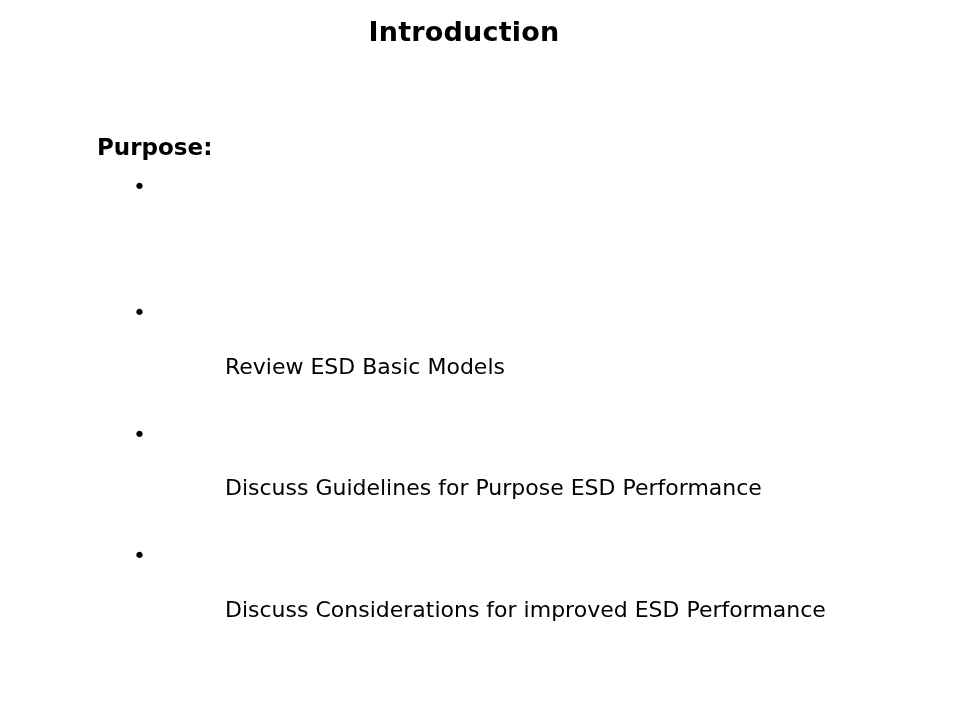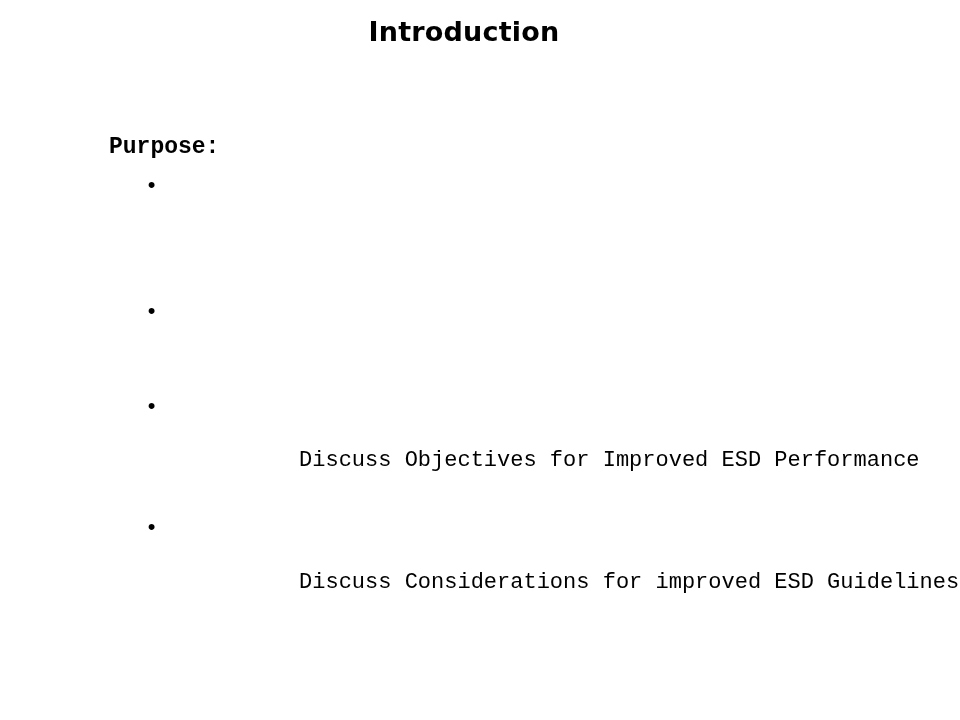--- a/index.html
+++ b/index.html
@@ -33,22 +33,21 @@
     color: #000000;
     line-height: 1.2;
   }
   .body-area {
     position: absolute;
     top: 133px;
     left: 97px;
     width: 820px;
   }
   .section {
-    margin: 0 0 0 12px;
-    font-family: Liberation Mono, monospace;
+    margin: 0 0 0 0;
   }
   .section-heading {
     font-size: 23px;
     font-weight: bold;
     color: #000000;
     line-height: 1.25;
     margin: 0;
     padding: 0;
     white-space: pre;
   }
@@ -95,28 +94,29 @@
         </li>
       </ul>
     </div>
 
     <div class="section-gap-purpose"></div>
 
     <div class="section">
       <ul class="bullet-list">
         <li class="bullet-item">
           <span class="bullet-dot">•</span>
+          <span class="bullet-text">Review ESD Basic Models</span>
         </li>
         <li class="bullet-item tight">
           <span class="bullet-dot">•</span>
-          <span class="bullet-text">Discuss Objectives for Improved ESD Performance</span>
+          <span class="bullet-text">Discuss Guidelines for Purpose ESD Performance</span>
         </li>
         <li class="bullet-item tight">
           <span class="bullet-dot">•</span>
-          <span class="bullet-text">Discuss Considerations for improved ESD Guidelines</span>
+          <span class="bullet-text">Discuss Considerations for improved ESD Performance</span>
         </li>
       </ul>
     </div>
 
     <div class="section-gap-objectives"></div>
 
   </div>
 </div>
 
 </body></html>

